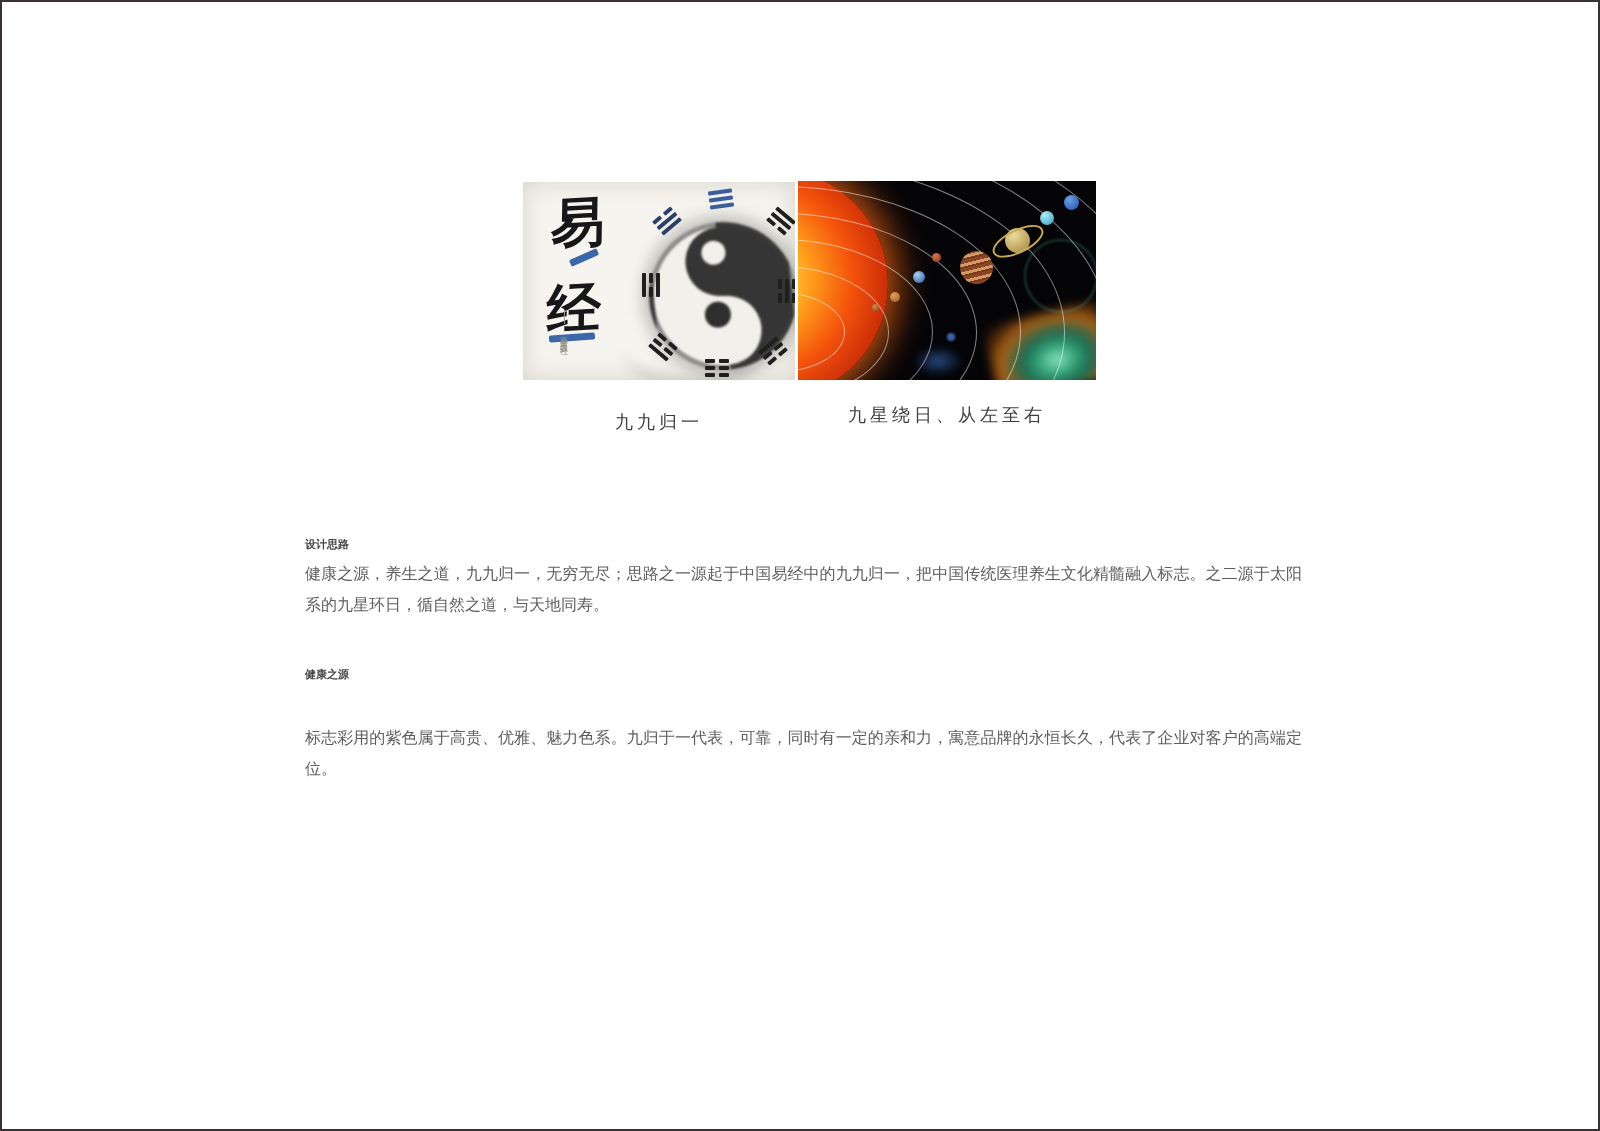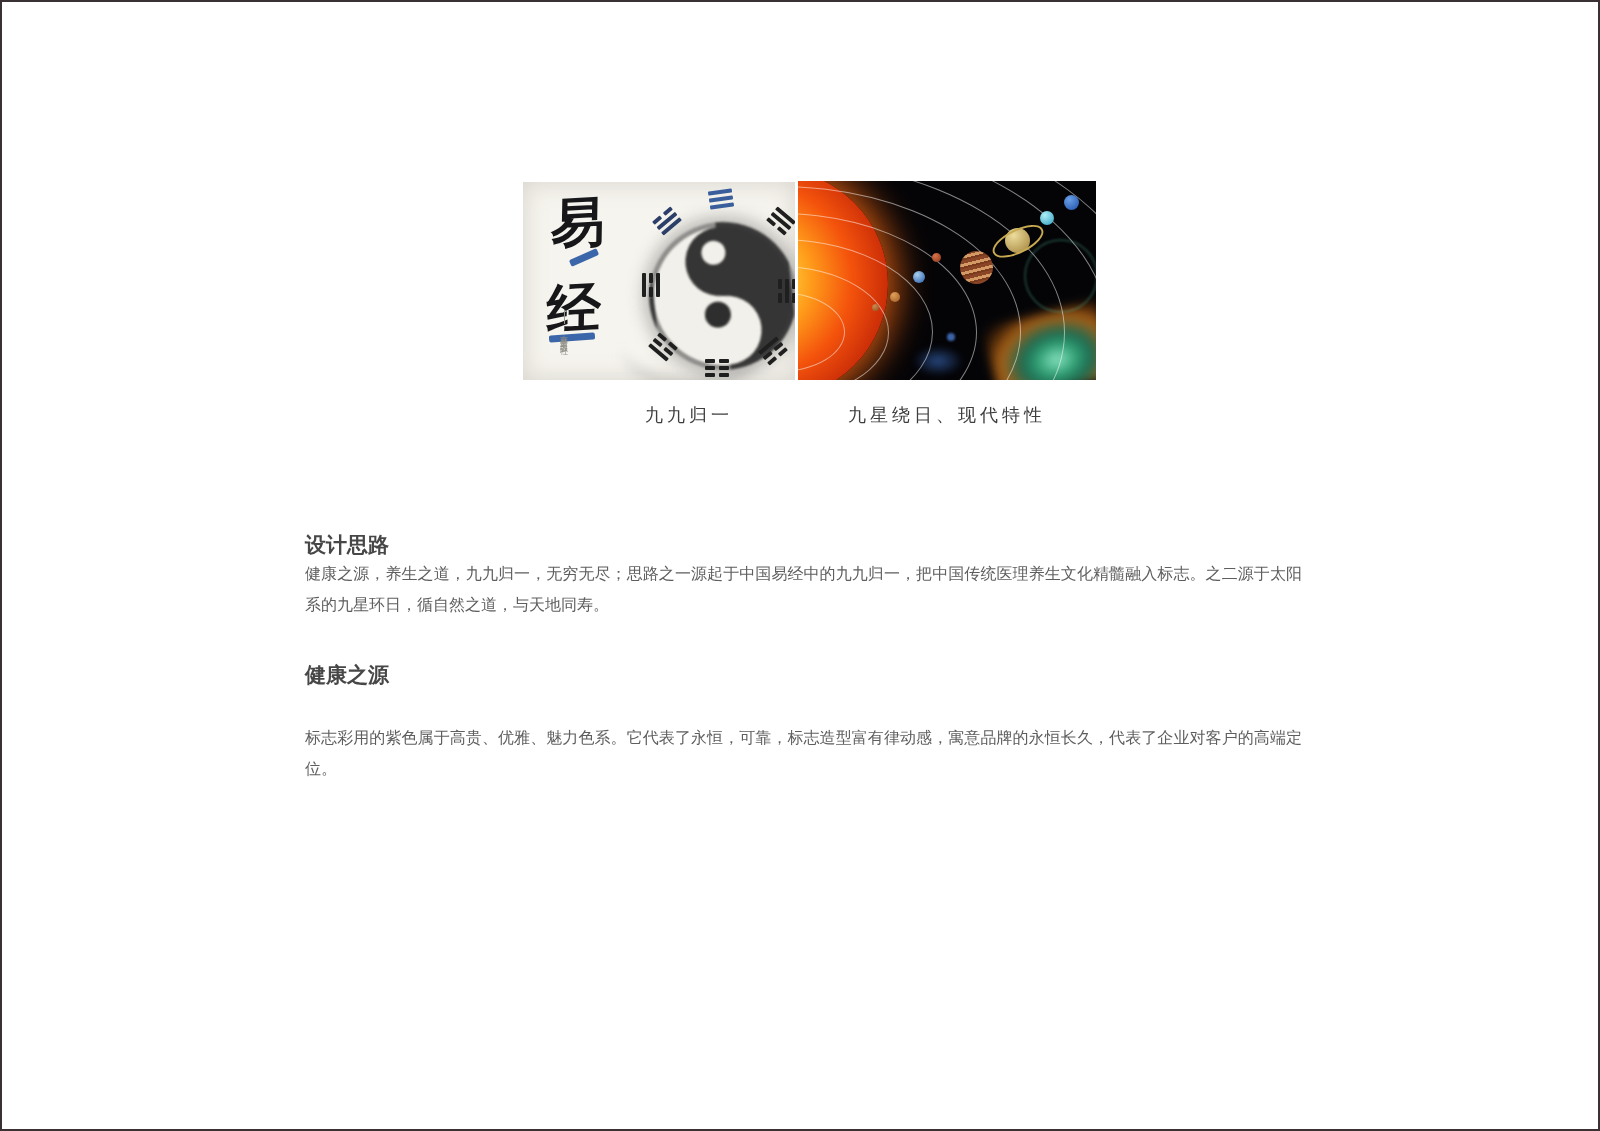--- a/index.html
+++ b/index.html
@@ -130,34 +130,34 @@
     border-radius: 50%; background: rgba(90,150,255,0.65);
     filter: blur(1px); z-index: 2;
   }
 
   
   .caption {
     position: absolute; top: 403px; height: 26px;
     font-size: 18px; letter-spacing: 4px;
     color: #3e3e3e; text-align: center;
   }
-  .caption-left  { left: 553px; width: 272px; }
+  .caption-left  { left: 523px; width: 272px; margin-top: 7px; }
   .caption-right { left: 788px; width: 318px; }
 
   
   .content { position: absolute; left: 305px; top: 531px; width: 997px; }
   .title {
     margin: 0 0 50px 0;
     font-size: 32px; line-height: 40px; font-weight: 700;
     letter-spacing: 2px;
     color: #ae2a5e;
   }
   .sec h2 {
     margin: 0;
-    font-size: 21px; line-height: 27px; font-weight: 700;
+    font-size: 11px; line-height: 27px; font-weight: 700;
     color: #474747;
   }
   .sec p {
     margin: 0;
     font-size: 16px; line-height: 31px;
     color: #5e5e5e;
     text-align: justify;
   }
   .sec + .sec { margin-top: 41px; }
   .sec.sec-color { margin-top: 34px; }
@@ -310,30 +310,30 @@
         <div class="planet striped" style="left: 162px; top: 70px; width: 33px; height: 33px; --c1: #8a4526; --c2: #d39a66;"></div>
         <div class="planet" style="left: 207px; top: 47px; width: 25px; height: 25px; --c1: #a08038; --c2: #ecdc9c;">
           <div class="ring" style="width: 51.25px; height: 19.5px; border-color: rgb(200, 170, 80);"></div>
         </div>
         <div class="planet" style="left: 242px; top: 30px; width: 14px; height: 14px; --c1: #2d9ec0; --c2: #aeeef6;"></div>
         <div class="planet" style="left: 266px; top: 14px; width: 15px; height: 15px; --c1: #1c4fa8; --c2: #6aa0e8;"></div>
       </div>
   </figure>
 
   <div class="caption caption-left">九九归一</div>
-  <div class="caption caption-right">九星绕日、现代特性</div>
+  <div class="caption caption-right">九星绕日、从左至右</div>
 
   <main class="content">
 
     <section class="sec">
       <h2>设计思路</h2>
       <p>健康之源，养生之道，九九归一，无穷无尽；思路之一源起于中国易经中的九九归一，把中国传统医理养生文化精髓融入标志。之二源于太阳系的九星环日，循自然之道，与天地同寿。</p>
     </section>
 
     <section class="sec">
       <h2>健康之源</h2>
     </section>
 
     <section class="sec sec-color">
-      <p>标志彩用的紫色属于高贵、优雅、魅力色系。它代表了永恒，可靠，标志造型富有律动感，寓意品牌的永恒长久，代表了企业对客户的高端定位。</p>
+      <p>标志彩用的紫色属于高贵、优雅、魅力色系。九归于一代表，可靠，同时有一定的亲和力，寓意品牌的永恒长久，代表了企业对客户的高端定位。</p>
     </section>
   </main>
 </div>
 
 </body></html>

